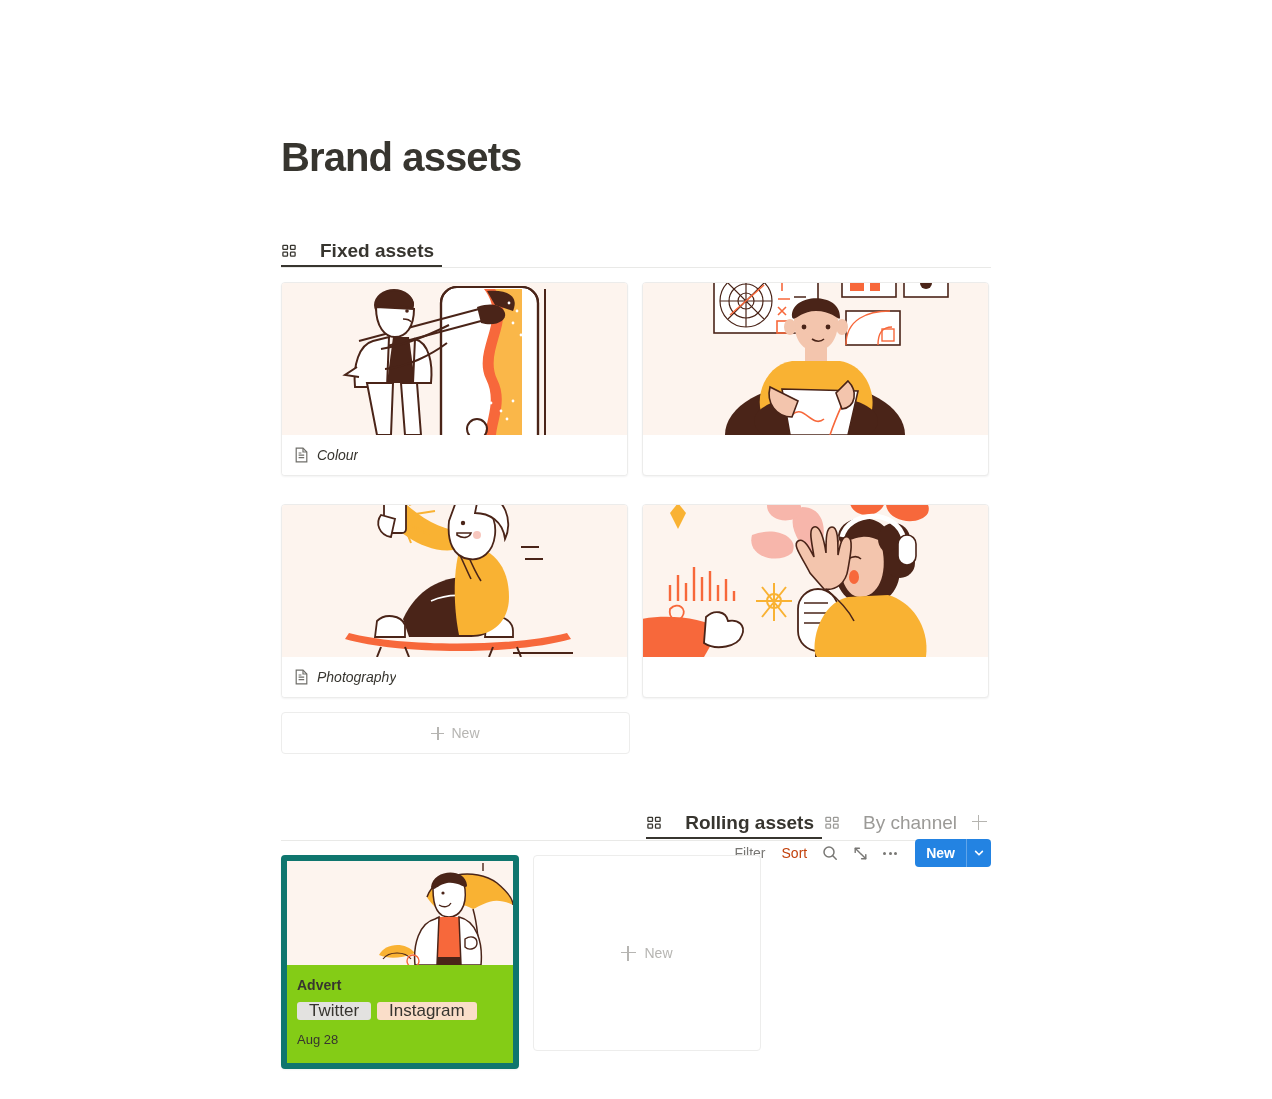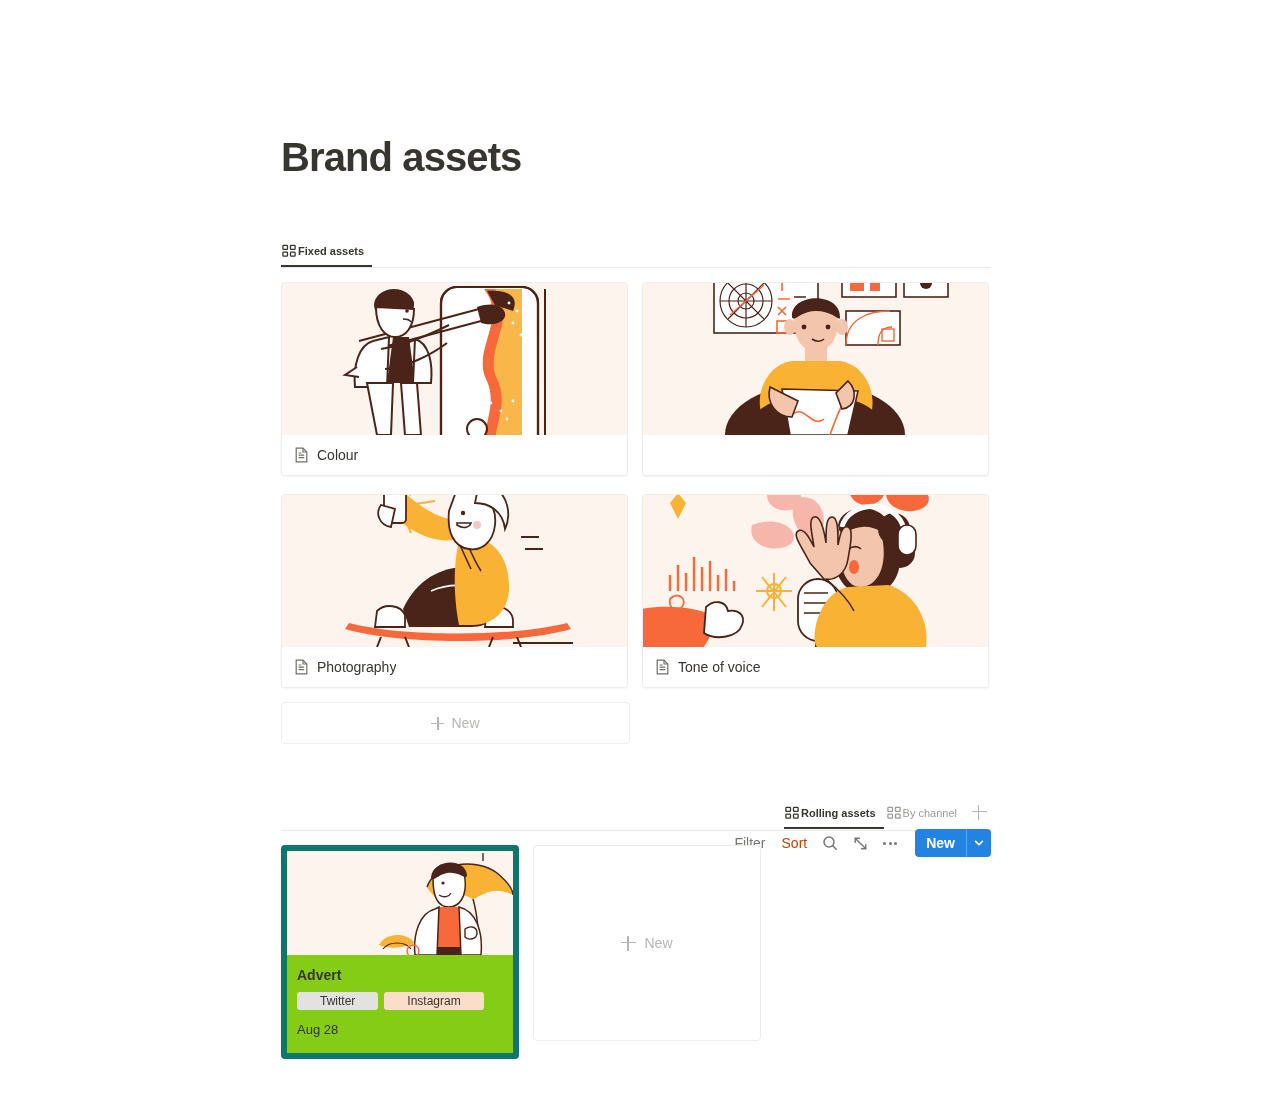--- a/index.html
+++ b/index.html
@@ -51,24 +51,24 @@
   .tabs {
     display: flex;
     align-items: flex-end;
     gap: 2px;
     flex: 1 1 auto;
     min-width: 0;
   }
   .tab {
     display: flex;
     align-items: center;
-    gap: 2px;
+    gap: 24px;
     height: 33px;
     padding: 0 8px 0 1px;
-    font-size: 11px;
+    font-size: 19px;
     color: #9b9a97;
     cursor: pointer;
     position: relative;
     white-space: nowrap;
   }
   .tab.active {
     color: #37352f;
     font-weight: bold;
     box-shadow: inset 0 -2px 0 0 #37352f;
   }
@@ -148,22 +148,23 @@
     align-items: center;
     justify-content: center;
     width: 24px;
     color: #ffffff;
   }
 
   
   .card-grid {
     display: grid;
     grid-template-columns: 347px 347px;
-    gap: 18px 14px;
+    gap: 28px 14px;
     margin-top: 14px;
+    font-style: italic;
   }
   .asset-card {
     border: 1px solid #ececeb;
     border-radius: 4px;
     overflow: hidden;
     background: #ffffff;
     box-shadow: 0 1px 2px rgba(15,15,15,0.05);
     cursor: pointer;
   }
   .asset-thumb {
@@ -244,23 +245,23 @@
   .gal-body { padding: 10px 10px 14px 10px; }
   .gal-title {
     font-size: 14px;
     font-weight: bold;
     color: #37352f;
     line-height: 20px;
     margin-bottom: 7px;
   }
   .tagrow { display: flex; gap: 6px; flex-wrap: wrap; margin-bottom: 11px; }
   .tag {
-    font-size: 12px;
+    font-size: 17px;
     line-height: 16px;
-    padding: 1px 23px;
+    padding: 1px 12px;
     border-radius: 3px;
     color: #37352f;
     white-space: nowrap;
     text-align: center;
   }
   .gal-date {
     font-size: 13px;
     color: #37352f;
     line-height: 18px;
   }
@@ -500,28 +501,20 @@
 
             <path d="M200 32 C206 6 254 2 262 34" stroke="#ffffff" stroke-width="5" fill="none"></path>
             <rect x="256" y="30" width="18" height="30" rx="9" fill="#ffffff" stroke="#4a2418" stroke-width="1.6"></rect>
 
             <path d="M206 92 C172 100 168 152 176 152 L284 152 C288 120 268 96 246 90 Z" fill="#f9b233"></path>
 
             <path d="M168 68 C160 52 150 40 156 36 C162 32 168 44 172 52 C170 38 166 24 172 22 C178 20 182 34 184 48 C184 34 184 22 190 22 C196 22 196 36 196 50 C198 40 200 30 206 32 C212 34 208 52 206 64 C204 78 194 86 182 84 Z" fill="#f3c5ad" stroke="#4a2418" stroke-width="1.6"></path>
             <path d="M184 84 C196 94 206 104 212 116" stroke="#4a2418" stroke-width="1.6" fill="none"></path>
           </svg>
         </div>
-        <div class="asset-footer">
-          <svg class="doc-icon" viewBox="0 0 15 16" fill="none" stroke="currentColor" stroke-width="1.2">
-            <path d="M2.2 1.2 H9 L12.8 5 V14.8 H2.2 Z"></path>
-            <path d="M9 1.2 V5 H12.8"></path>
-            <path d="M4.6 8.2 H10.2 M4.6 10.6 H10.2 M4.6 6 H7.4"></path>
-          </svg>
-          <span class="asset-title">Tone of voice</span>
-        </div>
       </div>
     </div>
 
     <div class="new-row">
       <span class="plus"></span>
       <span>New</span>
     </div>
 
     <div class="tabbar rolling">
       <div class="tabs">

